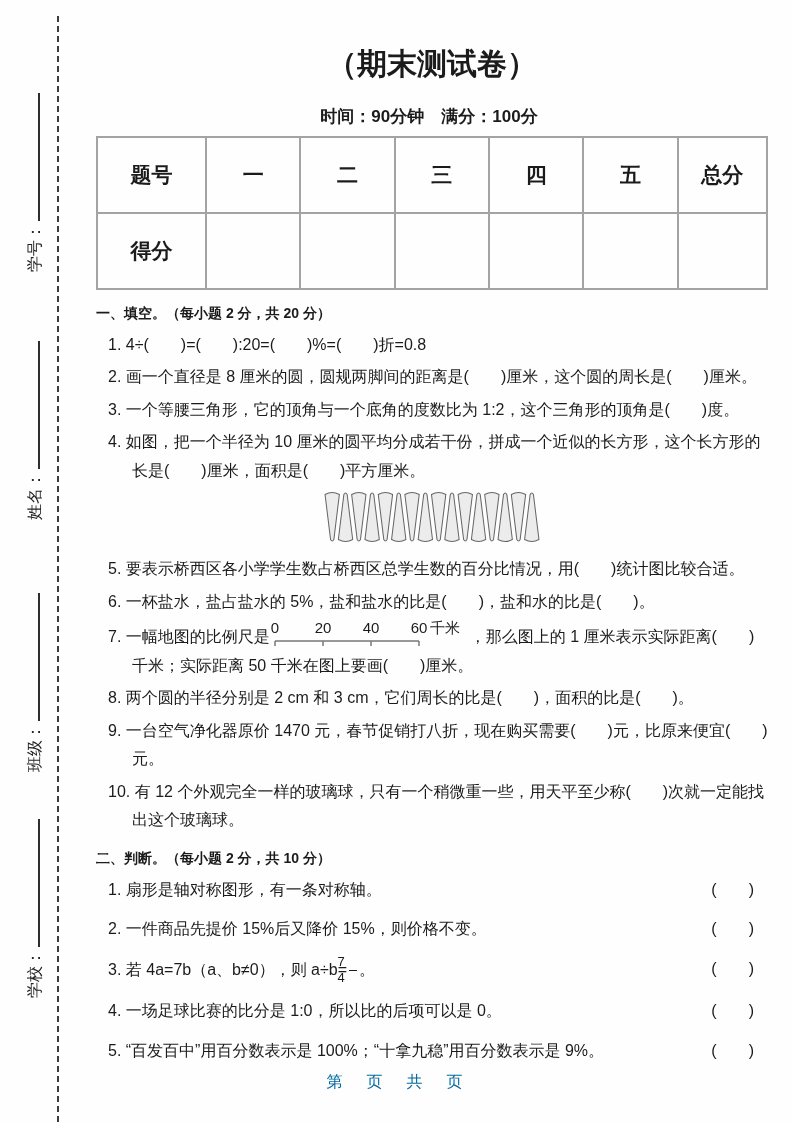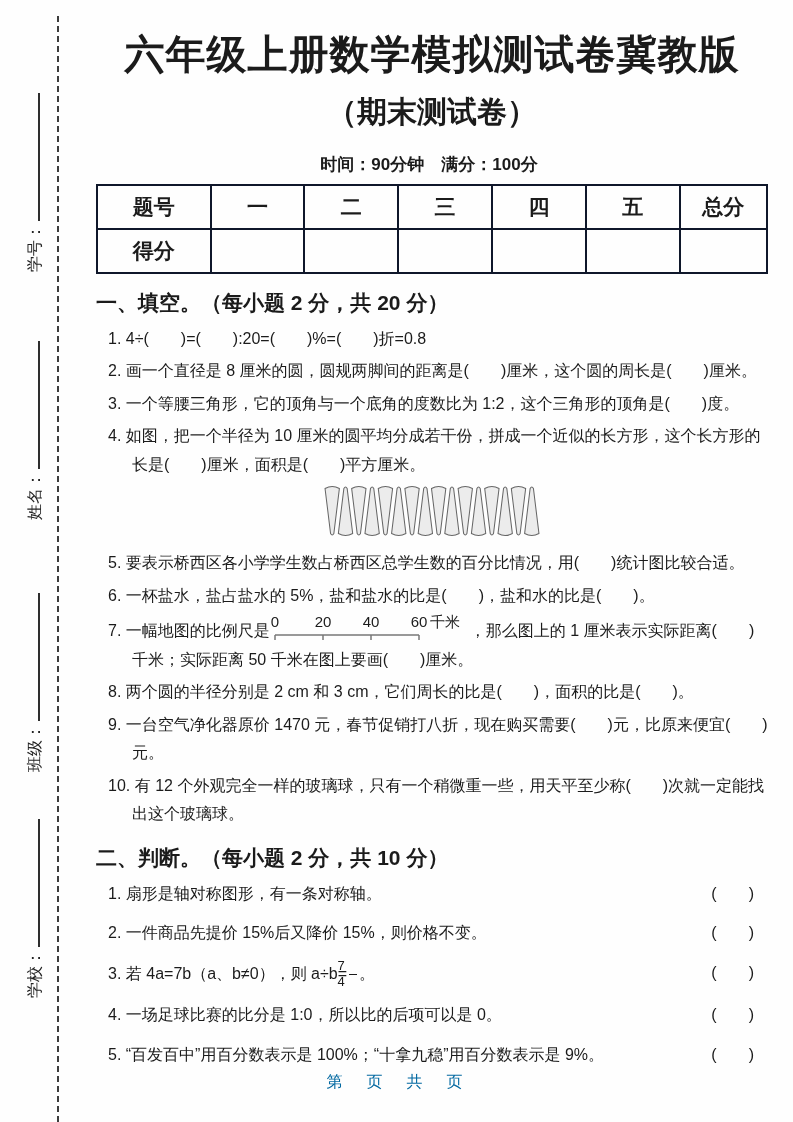--- a/index.html
+++ b/index.html
@@ -30,26 +30,26 @@
   .main{position:absolute;left:96px;top:30px;width:672px;}
 
   .title{text-align:center;font-size:40px;font-weight:bold;letter-spacing:1px;line-height:1.2;}
   .subtitle{text-align:center;font-size:30px;font-weight:bold;margin-top:14px;}
   .meta{text-align:center;font-size:17px;margin-top:20px;padding-right:6px;font-weight:bold;}
 
   table.score{
     width:100%;border-collapse:collapse;margin-top:8px;table-layout:fixed;
   }
   table.score td{
-    border:2px solid #0f172a;height:42px;text-align:center;
-    font-size:21px;font-weight:bold;padding:0;
+    border:2px solid #a3a3a3;height:42px;text-align:center;
+    font-size:21px;font-weight:bold;padding:16px;
   }
   .c0{width:17%}.cn{width:14%}.c6{width:13%}
 
-  .sec-heading{font-size:21px;font-weight:bold;margin:15px 0 8px 0;}
+  .sec-heading{font-size:14px;font-weight:bold;margin:15px 0 8px 0;}
   .q{margin:0 0 4px 12px;font-size:16px;line-height:1.78;
      padding-left:24px;text-indent:-24px;white-space:normal;}
   .fig-wrap{text-align:center;margin:4px 0 6px 0;}
   .fig-wrap svg{display:inline-block;}
   .scalebar-svg{vertical-align:-8px;}
 
   .jrow{display:flex;margin:8px 0 11px 12px;font-size:16px;line-height:1.8;align-items:flex-start;justify-content:flex-end;}
   .jtext{flex:1;padding-right:10px;padding-left:24px;text-indent:-24px;}
   .jblank{flex:none;margin-right:14px;}
 
@@ -78,21 +78,20 @@
   </div>
   <div class="side-field sf-2">
     <span>班级：</span><span class="blank-line"></span>
   </div>
   <div class="side-field sf-3">
     <span>学校：</span><span class="blank-line"></span>
   </div>
 
   <div class="main">
 
-    <div class="title">六年级上册数学模拟测试卷冀教版</div>
     <div class="subtitle">（期末测试卷）</div>
     <div class="meta">时间：90分钟　满分：100分</div>
 
     <table class="score">
       <tbody>
           <tr>
         <td class="c0">题号</td>
         <td class="cn">一</td>
         <td class="cn">二</td>
         <td class="cn">三</td>

